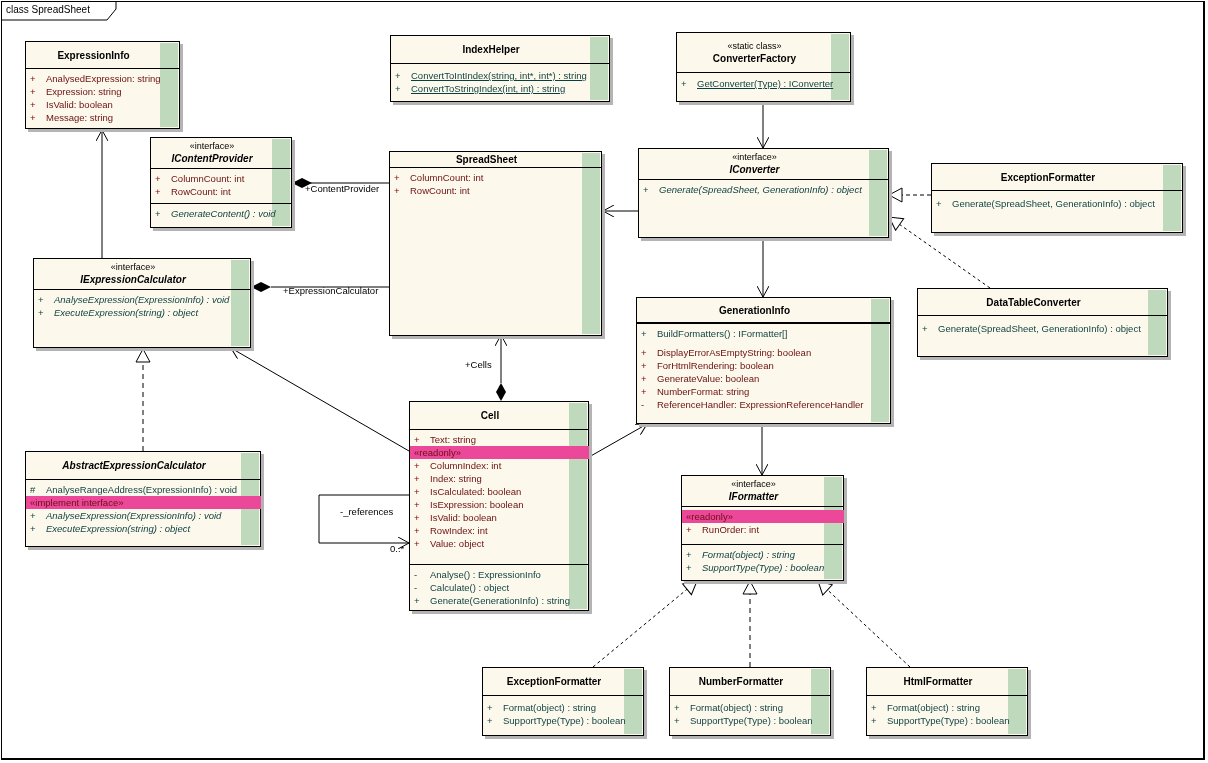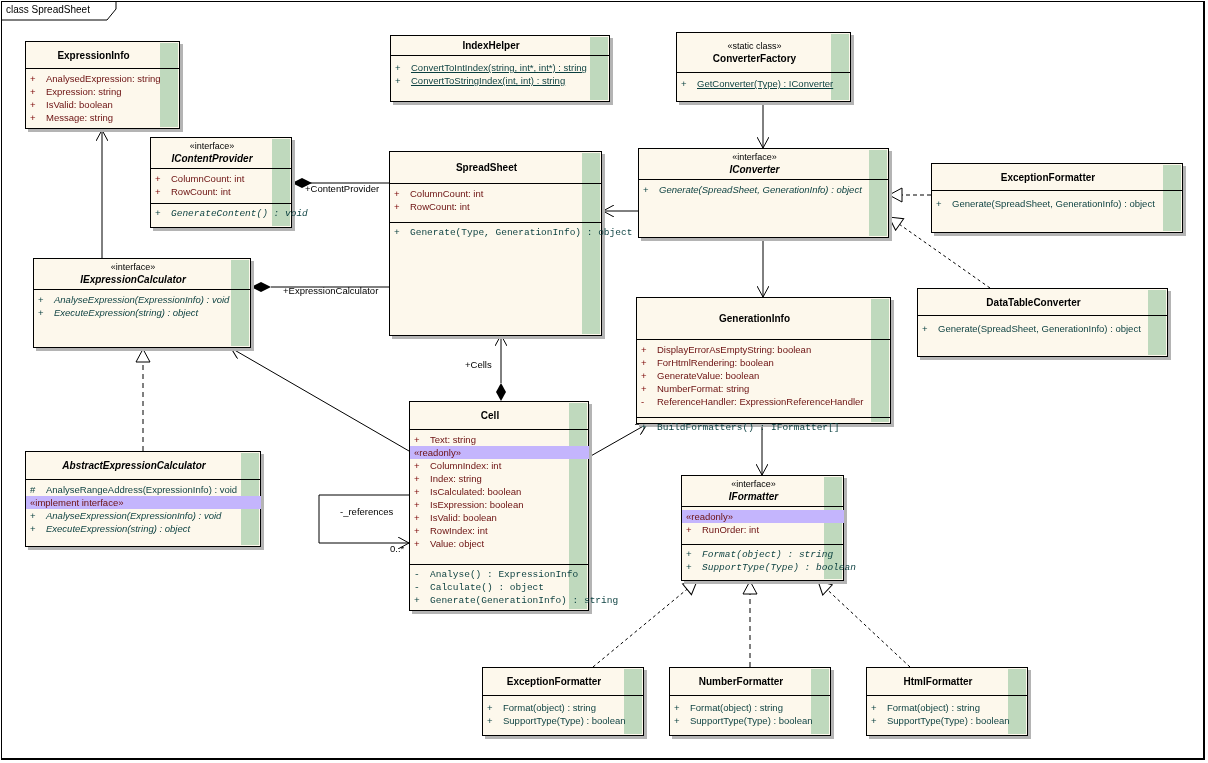--- a/index.html
+++ b/index.html
@@ -12,29 +12,29 @@
   svg#wires { position: absolute; left: 0; top: 0; width: 1208px; height: 763px; }
   .cls { position: absolute; background: #fdf8ec; border: 1px solid #000;
          box-shadow: 3px 3px 0 #b4b4b4; box-sizing: border-box; }
   .cls .stripe { position: absolute; right: 1px; top: 1px; bottom: 1px; width: 18px; background: #bfd9bd; }
   .cls .hdr { position: relative; text-align: center; border-bottom: 1px solid #000; box-sizing: border-box;
               display: flex; flex-direction: column; justify-content: center; padding-right: 18px; }
   .cls .hdr .ster { font-size: 9px; color: #000; line-height: 11px; }
   .cls .hdr .nm { font-weight: bold; font-size: 10px; line-height: 13px; }
   .cls .hdr .nm.it { font-style: italic; }
   .sec { position: relative; padding: 3px 0 3px 0; box-sizing: border-box; }
-  .sec.bt { border-top: 1px solid #000; font-family: Liberation Mono, monospace; }
+  .sec.bt { border-top: 1px solid #000; }
   .row { position: relative; height: 13px; line-height: 13px; white-space: nowrap; padding-left: 4px; }
   .row .vis { display: inline-block; width: 16px; color: #7a0000; }
   .row.op .vis { color: #003a3a; }
   .row .txt { color: #6b1010; }
   .row.op .txt { color: #0a3f3f; }
   .row .txt.it { font-style: italic; }
   .row .txt.ul { text-decoration: underline; }
-  .row.note { padding-left: 4px; color: #6b1010; background: #c4b5fd; position: relative; z-index: 2; margin-right: -1px; }
+  .row.note { padding-left: 4px; color: #6b1010; background: #ec4899; position: relative; z-index: 2; margin-right: -1px; }
   .lbl { position: absolute; font-size: 9.5px; white-space: nowrap; color: #000; margin-top: 16px; }
 </style>
 </head>
 <body>
 
 <div id="frame"></div>
 <svg id="frame-tab" style="position:absolute;left:0;top:0;width:130px;height:22px">
   <path d="M1 20 L107 20 L116 9 L116 1" fill="none" stroke="#000" stroke-width="1"></path>
 </svg>
 <div id="frame-label">
@@ -106,21 +106,21 @@
   <div class="sec">
     <div class="row"><span class="vis">+</span><span class="txt">AnalysedExpression:  string</span></div>
     <div class="row"><span class="vis">+</span><span class="txt">Expression:  string</span></div>
     <div class="row"><span class="vis">+</span><span class="txt">IsValid:  boolean</span></div>
     <div class="row"><span class="vis">+</span><span class="txt">Message:  string</span></div>
   </div>
 </div>
 
 <div class="cls" style="left:390px;top:35px;width:220px;height:67px">
   <div class="stripe"></div>
-  <div class="hdr" style="height:20px">
+  <div class="hdr" style="height:28px">
     <div class="nm">IndexHelper</div>
   </div>
   <div class="sec" style="padding-top:5px">
     <div class="row op"><span class="vis">+</span><span class="txt ul">ConvertToIntIndex(string, int*, int*) : string</span></div>
     <div class="row op"><span class="vis">+</span><span class="txt ul">ConvertToStringIndex(int, int) : string</span></div>
   </div>
 </div>
 
 <div class="cls" style="left:676px;top:32px;width:175px;height:70px">
   <div class="stripe"></div>
@@ -143,29 +143,26 @@
     <div class="row"><span class="vis">+</span><span class="txt">ColumnCount:  int</span></div>
     <div class="row"><span class="vis">+</span><span class="txt">RowCount:  int</span></div>
   </div>
   <div class="sec bt">
     <div class="row op"><span class="vis">+</span><span class="txt it">GenerateContent() : void</span></div>
   </div>
 </div>
 
 <div class="cls" style="left:389px;top:151px;width:213px;height:185px">
   <div class="stripe"></div>
-  <div class="hdr" style="height:32px">
+  <div class="hdr" style="height:16px">
     <div class="nm">SpreadSheet</div>
   </div>
   <div class="sec" style="height:38px">
     <div class="row"><span class="vis">+</span><span class="txt">ColumnCount:  int</span></div>
     <div class="row"><span class="vis">+</span><span class="txt">RowCount:  int</span></div>
-  </div>
-  <div class="sec bt">
-    <div class="row op"><span class="vis">+</span><span class="txt">Generate(Type, GenerationInfo) : object</span></div>
   </div>
 </div>
 
 <div class="cls" style="left:638px;top:148px;width:251px;height:90px">
   <div class="stripe"></div>
   <div class="hdr" style="height:31px">
     <div class="ster">«interface»</div>
     <div class="nm it">IConverter</div>
   </div>
   <div class="sec">
@@ -213,32 +210,32 @@
   <div class="sec">
     <div class="row op"><span class="vis">#</span><span class="txt">AnalyseRangeAddress(ExpressionInfo) : void</span></div>
     <div class="row note">«implement interface»</div>
     <div class="row op"><span class="vis">+</span><span class="txt it">AnalyseExpression(ExpressionInfo) : void</span></div>
     <div class="row op"><span class="vis">+</span><span class="txt it">ExecuteExpression(string) : object</span></div>
   </div>
 </div>
 
 <div class="cls" style="left:636px;top:297px;width:255px;height:127px">
   <div class="stripe"></div>
-  <div class="hdr" style="height:42px">
+  <div class="hdr" style="height:25px">
     <div class="nm">GenerationInfo</div>
+  </div>
+  <div class="sec bt">
+    <div class="row op"><span class="vis">+</span><span class="txt">BuildFormatters() : IFormatter[]</span></div>
   </div>
   <div class="sec" style="height:77px">
     <div class="row"><span class="vis">+</span><span class="txt">DisplayErrorAsEmptyString:  boolean</span></div>
     <div class="row"><span class="vis">+</span><span class="txt">ForHtmlRendering:  boolean</span></div>
     <div class="row"><span class="vis">+</span><span class="txt">GenerateValue:  boolean</span></div>
     <div class="row"><span class="vis">+</span><span class="txt">NumberFormat:  string</span></div>
     <div class="row"><span class="vis">-</span><span class="txt">ReferenceHandler:  ExpressionReferenceHandler</span></div>
-  </div>
-  <div class="sec bt">
-    <div class="row op"><span class="vis">+</span><span class="txt">BuildFormatters() : IFormatter[]</span></div>
   </div>
 </div>
 
 <div class="cls" style="left:409px;top:401px;width:180px;height:210px">
   <div class="stripe"></div>
   <div class="hdr" style="height:28px">
     <div class="nm">Cell</div>
   </div>
   <div class="sec" style="height:134px">
     <div class="row"><span class="vis">+</span><span class="txt">Text:  string</span></div>

